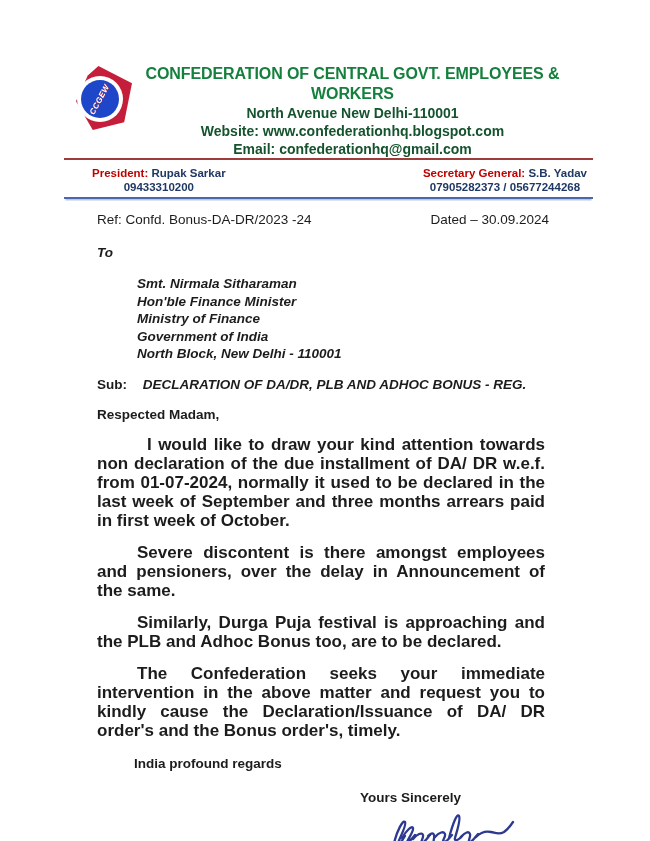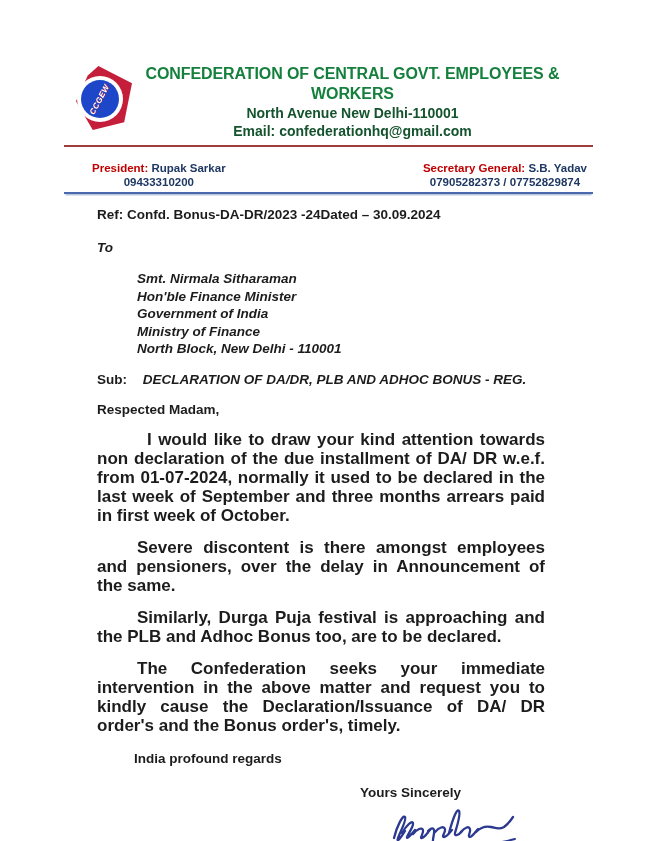--- a/index.html
+++ b/index.html
@@ -36,37 +36,36 @@
     letter-spacing:0.5px; transform:rotate(-62deg);
     text-shadow:0.5px 0.5px 0 #c41e3a;
     user-select:none;
   }
   .header-text { margin-left:48px; text-align:center; }
   .org-name { color:#15803d; font-weight:bold; font-size:16px; line-height:20px; letter-spacing:-0.1px; }
   .hdr-line { color:#14532d; font-weight:bold; font-size:14px; line-height:18px; }
 
   
   .officers {
-    margin-top:5px;
     border-top:2px solid #9e3b3b;
     border-bottom:2px solid #4a69ad;
     box-shadow:0 3px 0 -1.5px #b9c6e0;
     display:flex; justify-content:space-between;
-    padding:14px 6px 3px 28px;
+    padding:6px 6px 3px 28px;
     font-size:11.5px; line-height:14px; font-weight:bold;
   }
   .officer { text-align:center; }
   .officer .label { color:#c00000; }
   .officer .navy { color:#1f3864; }
 
   
   .ref-row {
-    display:flex; 
+    display:flex; justify-content:space-between;
     margin:13px 44px 0 33px;
-    font-size:13.5px; font-weight:bold;
+    font-size:13.5px; font-weight:normal;
   }
   .to { margin:18px 0 0 33px; font-weight:bold; font-style:italic; font-size:13.5px; }
   .recipient { margin:15px 0 0 73px; font-weight:bold; font-style:italic; font-size:13.5px; line-height:17.5px; }
   .sub-row { margin:14px 0 0 33px; font-size:13.5px; font-weight:bold; }
   .sub-text { font-style:italic;margin-left:12px; }
   .salutation { margin:15px 0 0 33px; font-weight:bold; font-size:13.5px; }
   .para {
     margin:13px 48px 0 33px;
     text-align:justify; font-weight:bold; font-size:17px; line-height:19px;
     text-indent:40px;
@@ -89,46 +88,47 @@
       <div class="logo">
         <div class="logo-red"></div>
         <div class="logo-ring"></div>
         <div class="logo-blue">
           <span class="logo-text">CCGEW</span>
         </div>
       </div>
       <div class="header-text">
         <div class="org-name">CONFEDERATION OF CENTRAL GOVT. EMPLOYEES &amp; WORKERS</div>
         <div class="hdr-line">North Avenue New Delhi-110001</div>
+        <div class="hdr-line">Website: www.confederationhq.blogspot.com</div>
         <div class="hdr-line">Email: confederationhq@gmail.com</div>
       </div>
     </div>
 
     <div class="officers">
       <div class="officer">
         <div><span class="label">President:</span> <span class="navy">Rupak Sarkar</span></div>
         <div class="navy">09433310200</div>
       </div>
       <div class="officer">
         <div><span class="label">Secretary General:</span> <span class="navy">S.B. Yadav</span></div>
-        <div class="navy">07905282373 / 07752829874</div>
+        <div class="navy">07905282373 / 05677244268</div>
       </div>
     </div>
 
     <div class="ref-row">
       <span>Ref: Confd. Bonus-DA-DR/2023 -24</span>
       <span>Dated – 30.09.2024</span>
     </div>
 
     <div class="to">To</div>
     <div class="recipient">
       <div>Smt. Nirmala Sitharaman</div>
       <div>Hon'ble Finance Minister</div>
+      <div>Ministry of Finance</div>
       <div>Government of India</div>
-      <div>Ministry of Finance</div>
       <div>North Block, New Delhi - 110001</div>
     </div>
 
     <div class="sub-row">
       <span>Sub:</span>
       <span class="sub-text">DECLARATION OF DA/DR, PLB AND ADHOC BONUS - REG.</span>
     </div>
 
     <div class="salutation">Respected Madam,</div>
     <p class="para first">I would like to draw your kind attention towards non declaration of the due installment of DA/ DR w.e.f. from 01-07-2024, normally it used to be declared in the last week of September and three months arrears paid in first week of October.</p>

